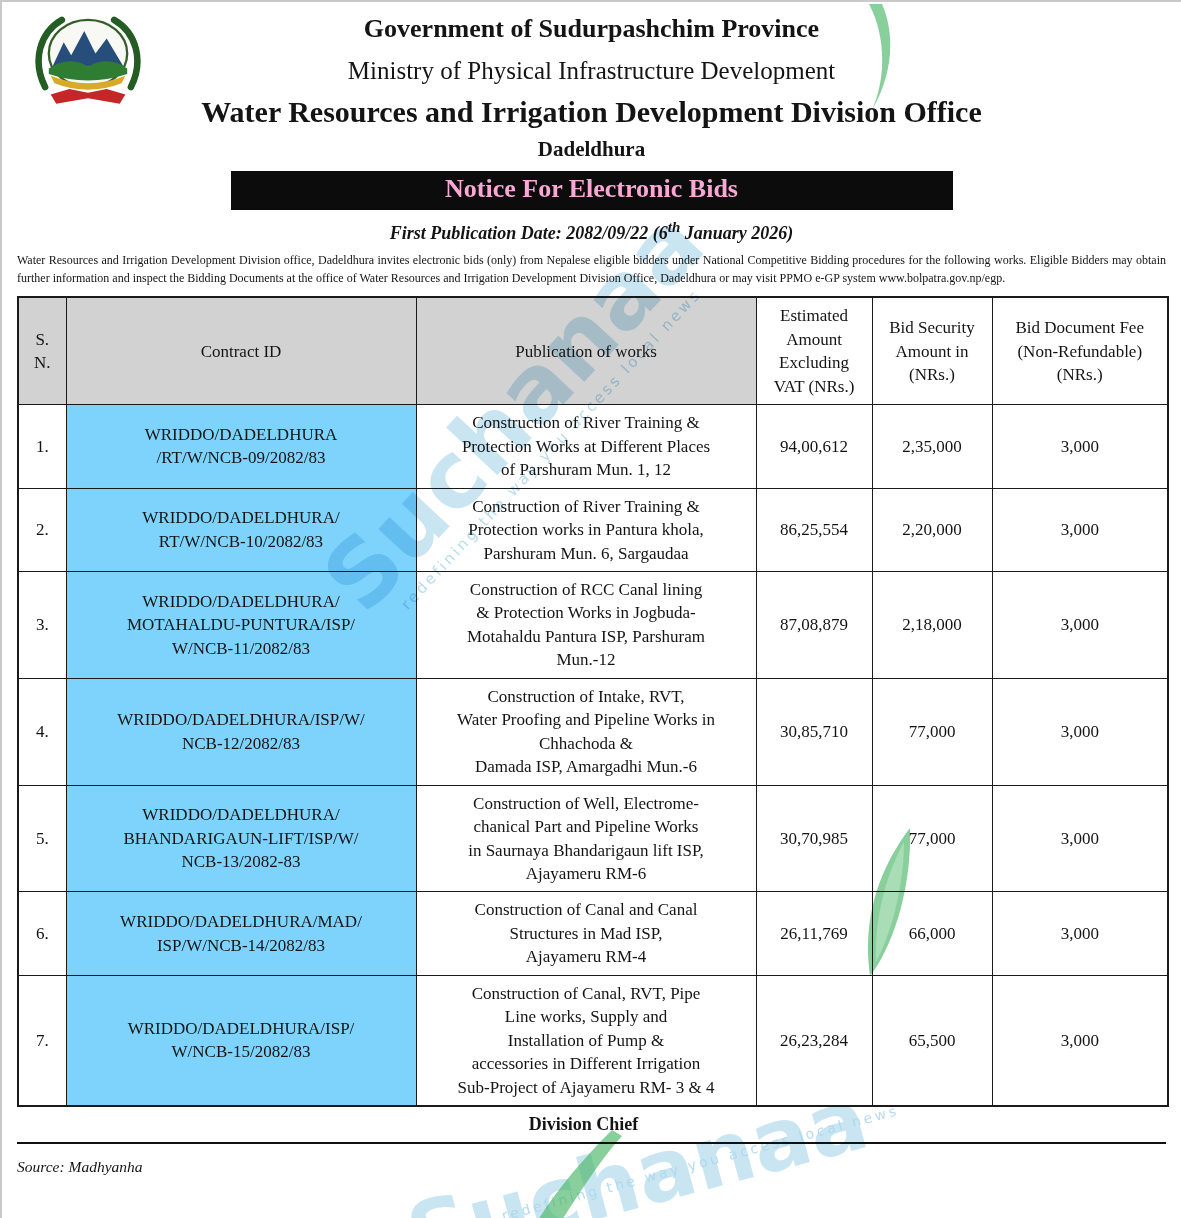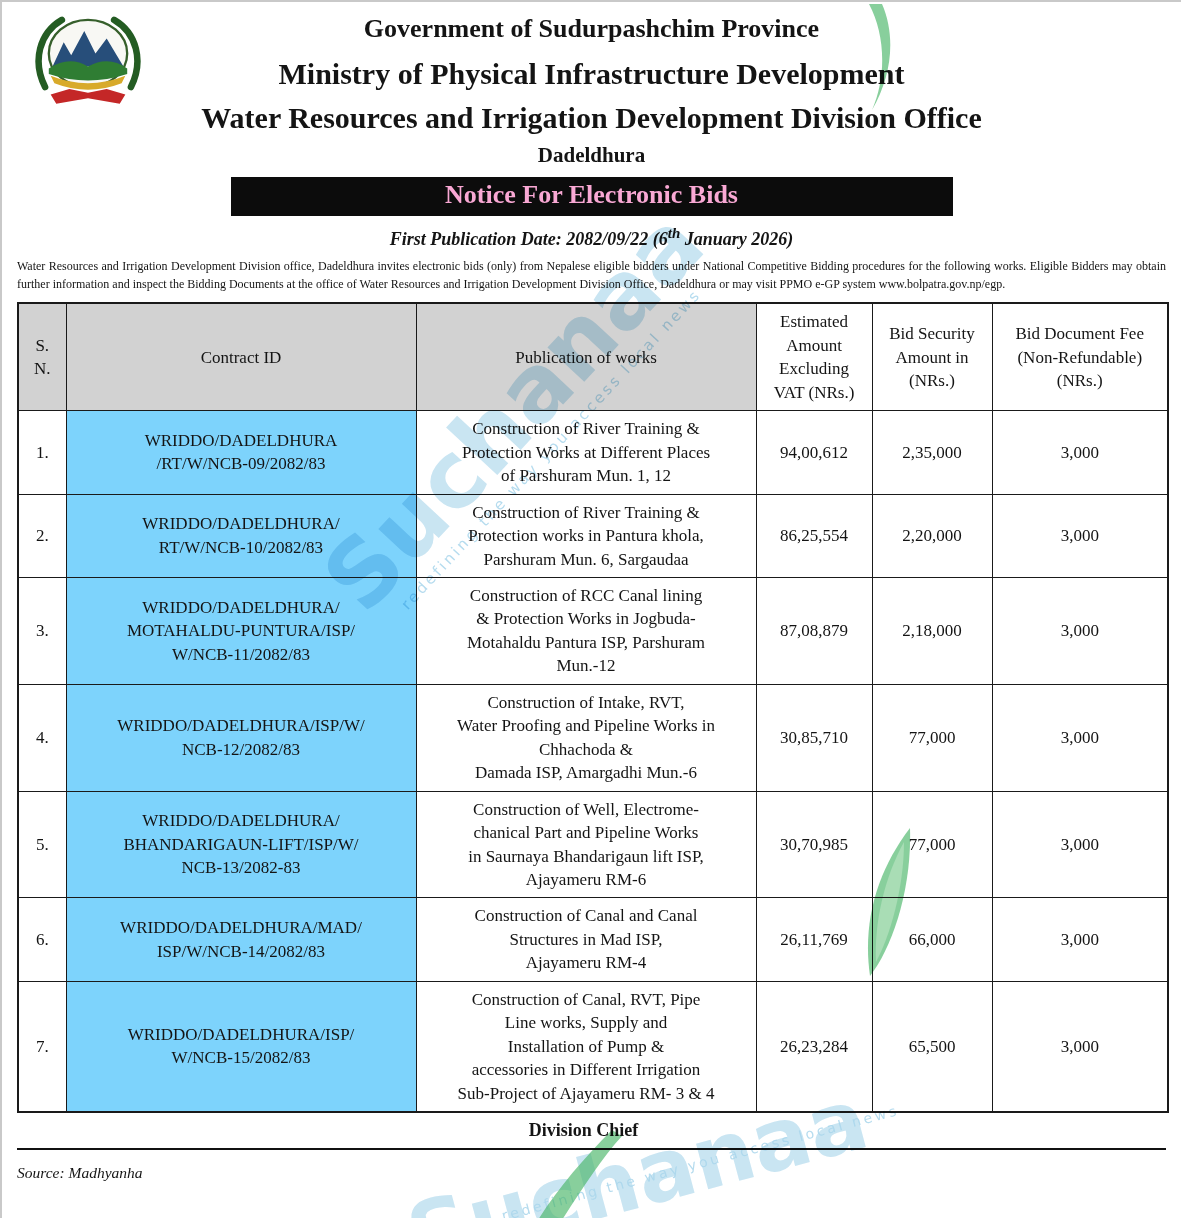--- a/index.html
+++ b/index.html
@@ -3,21 +3,21 @@
 <meta charset="utf-8">
 <style>
   html,body{margin:0;padding:0;background:#fff;}
   .page{position:relative;width:1181px;height:1218px;background:#ffffff;overflow:hidden;
         font-family:"Liberation Serif",serif;color:#141414;box-sizing:border-box;
         border-top:2px solid #c9c9c9;border-left:2px solid #c9c9c9;}
   .content{position:relative;z-index:1;padding:4px 15px 0 15px;}
   .emblem{position:absolute;left:30px;top:8px;width:112px;height:100px;}
   .titles{text-align:center;}
   .t1{font-size:26px;font-weight:bold;margin-top:8px;}
-  .t2{font-size:30px;font-weight:bold;margin-top:13px;}
+  .t2{font-size:25px;font-weight:normal;margin-top:13px;}
   .t3{font-size:30px;font-weight:bold;margin-top:10px;}
   .t4{font-size:21px;font-weight:bold;margin-top:8px;text-align:center;}
   .banner{width:722px;margin:9px auto 0 auto;background:#0c0c0c;color:#f9a8d4;
           font-size:26px;font-weight:bold;text-align:center;padding:3px 0 6px 0;}
   .pubdate{text-align:center;font-size:18px;font-weight:bold;margin-top:9px;font-style:italic;}
   .intro{font-size:12px;line-height:1.52;text-align:justify;margin-top:7px;}
   table.bids{width:1150px;border-collapse:collapse;table-layout:fixed;margin-top:9px;
              font-size:17px;border:2px solid #1a1a1a;}
   table.bids th,table.bids td{border:1px solid #1a1a1a;text-align:center;vertical-align:middle;
              padding:6px 6px;font-weight:normal;line-height:1.38;}

